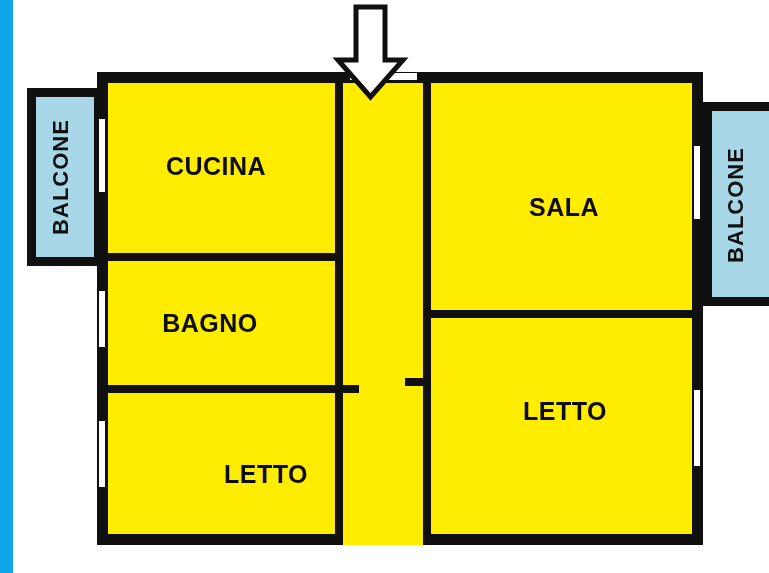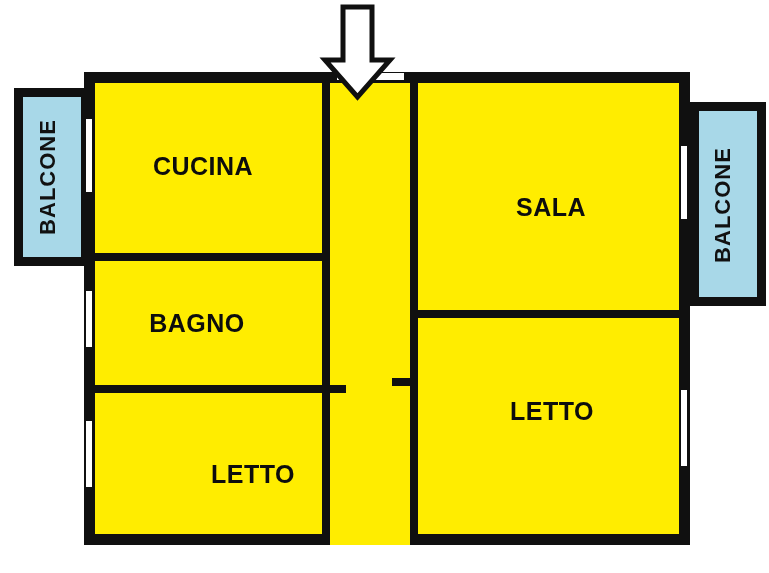--- a/index.html
+++ b/index.html
@@ -10,21 +10,22 @@
   body {
     width: 769px;
     height: 573px;
     overflow: hidden;
     font-family: "Liberation Sans", sans-serif;
   }
   #plan-root {
     position: relative;
     width: 630px;
     height: 573px;
-    background: #84cc16;
+    background: #0ea5e9;
+    padding-left: 13px;
   }
   svg#floorplan {
     display: block;
     width: 769px;
     height: 573px;
   }
   .room-label {
     font-family: "Liberation Sans", sans-serif;
     font-weight: bold;
     fill: #0d0d0d;

